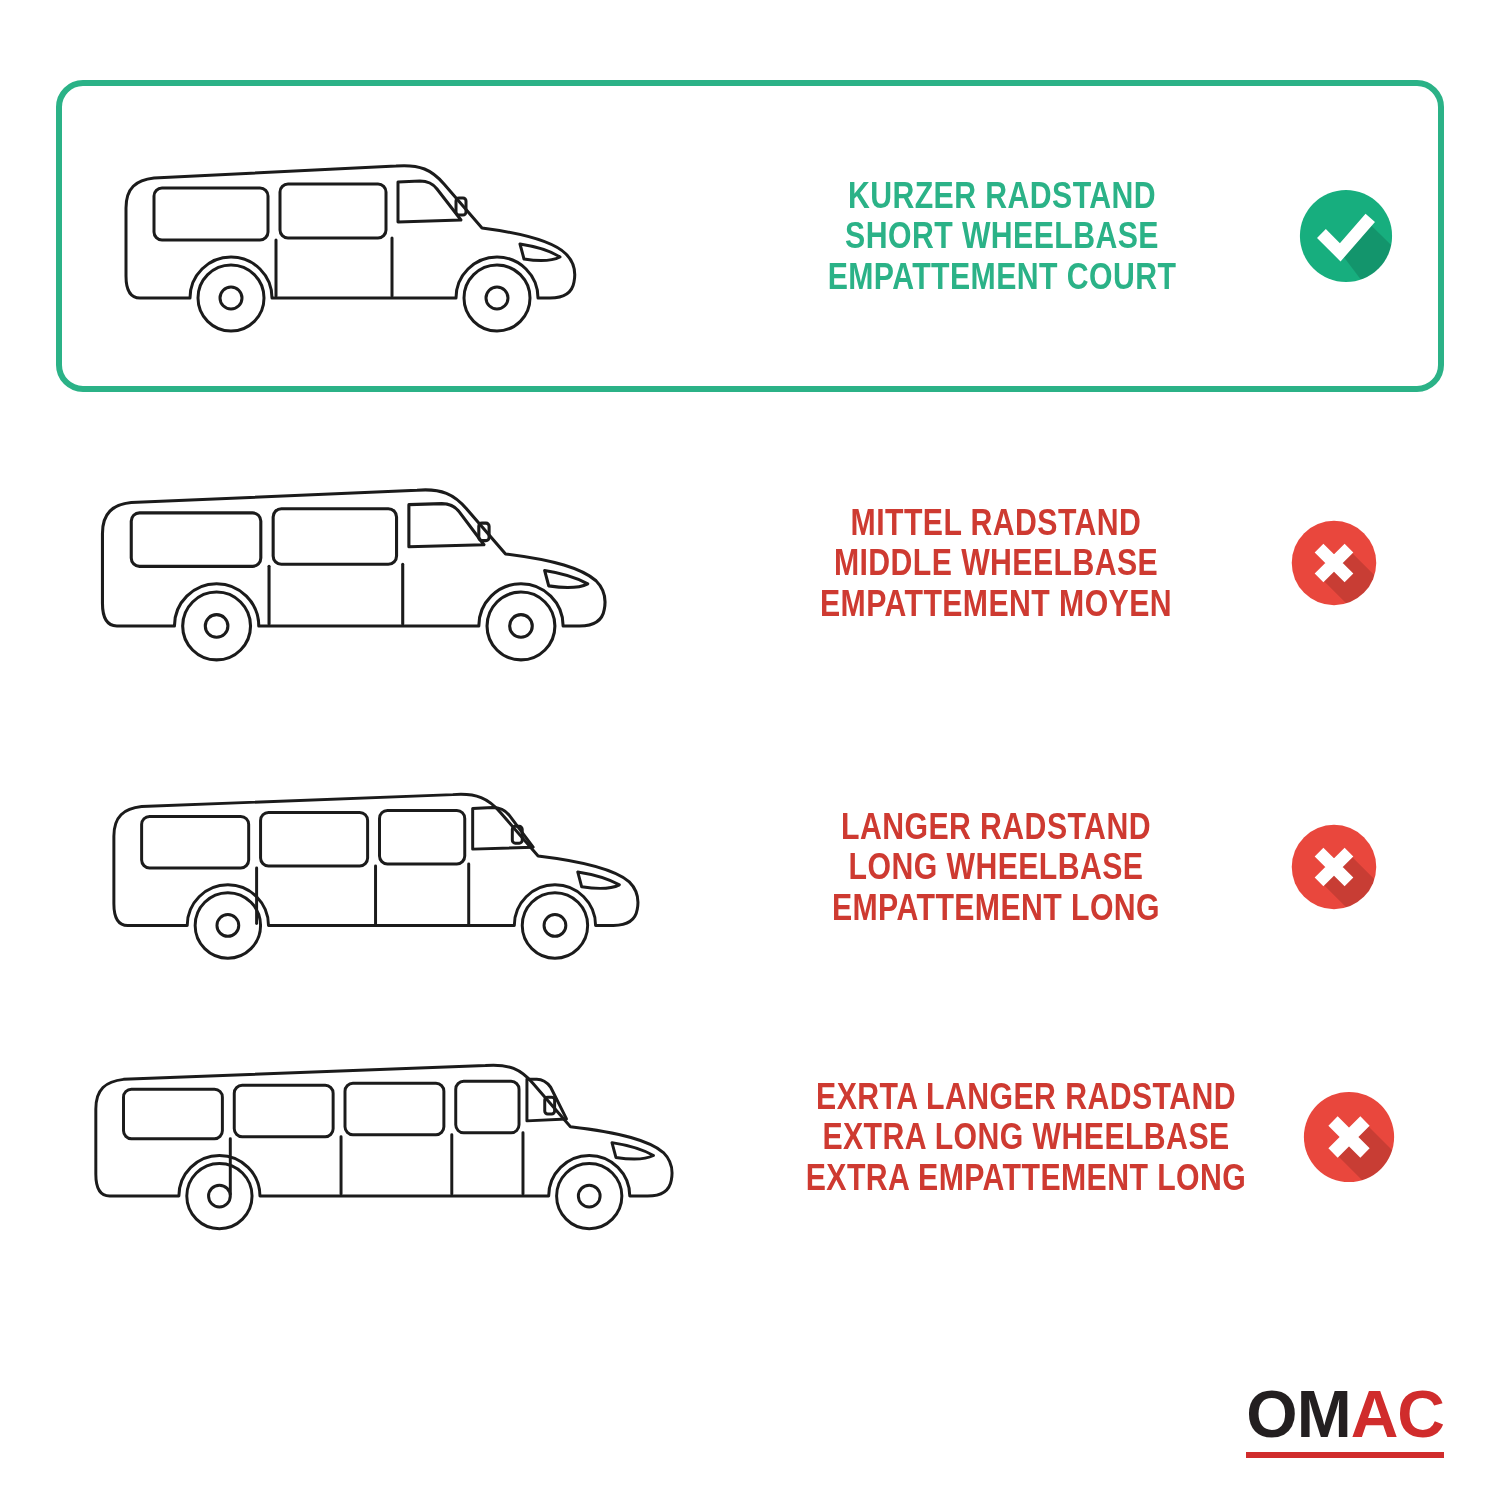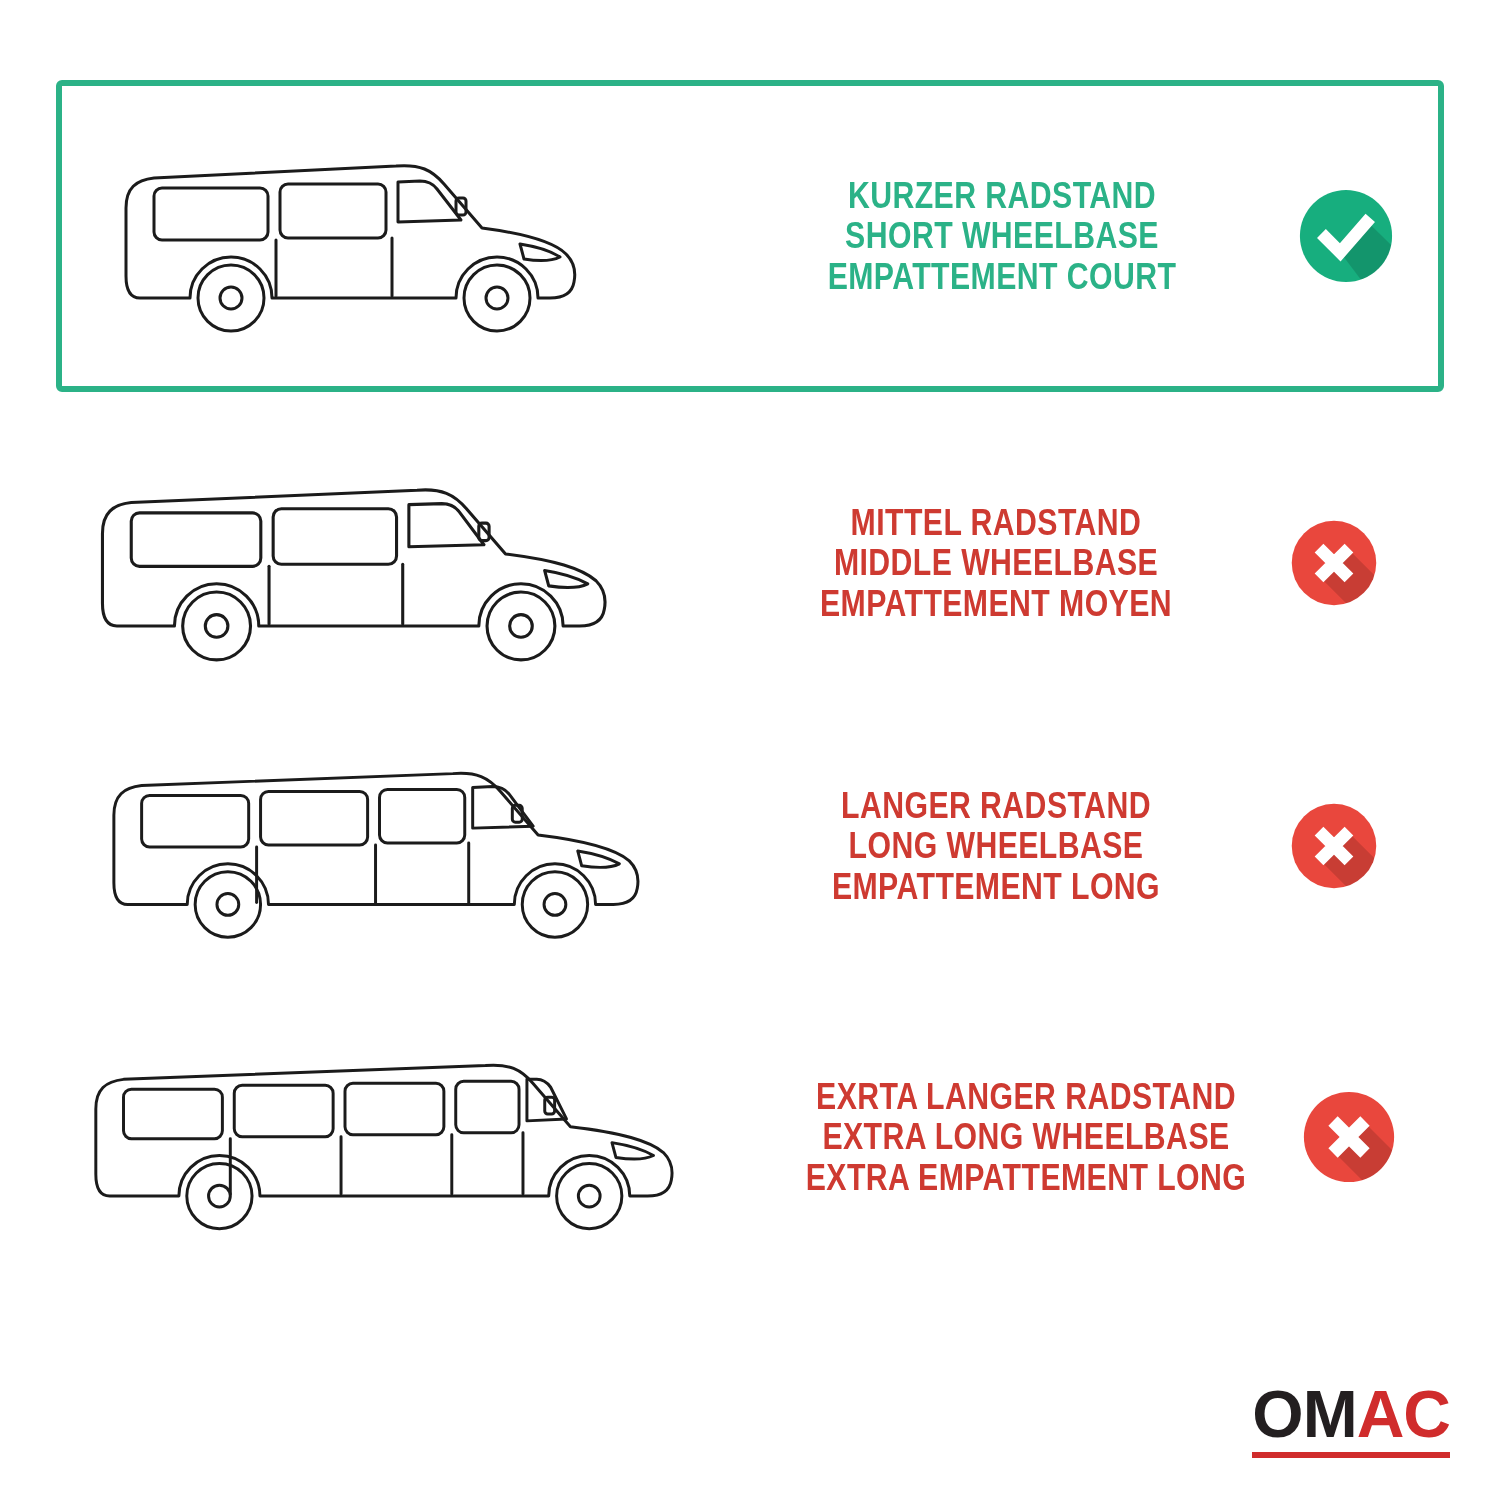--- a/index.html
+++ b/index.html
@@ -11,23 +11,23 @@
     overflow:hidden;
   }
   :root {
     --green:#2bb287;
     --green-icon:#17ae7e;
     --red:#ce3a31;
     --red-icon:#e9473d;
     --ink:#1b1b1b;
   }
   .row { position:absolute; left:56px; width:1388px; box-sizing:border-box; }
-  .row.r1 { top:80px;  height:312px; border:6px solid var(--green); border-radius:6px; }
+  .row.r1 { top:80px;  height:312px; border:6px solid var(--green); border-radius:27px; }
   .row.r2 { top:447px; height:232px; }
-  .row.r3 { top:730px; height:232px; }
+  .row.r3 { top:751px; height:232px; }
   .row.r4 { top:1016px; height:242px; }
 
   .van-wrap { position:absolute; }
   .r1 .van-wrap { left:48px;  top:38px; width:480px; }
   .r2 .van-wrap { left:30px;  top:-2px; width:545px; }
   .r3 .van-wrap { left:42px;  top:0px;  width:565px; }
   .r4 .van-wrap { left:24px;  top:6px;  width:618px; }
   .van-wrap svg { width:100%; height:auto; display:block; }
 
   .labels {
@@ -41,21 +41,21 @@
   .labels.red   { color:var(--red); }
   .labels div { white-space:nowrap; }
 
   .status { position:absolute; top:50%; transform:translateY(-50%); }
   .r1 .status { right:44px; width:96px; height:96px; }
   .r2 .status { right:66px; width:88px; height:88px; }
   .r3 .status { right:66px; width:88px; height:88px; }
   .r4 .status { right:48px; width:94px; height:94px; }
   .status svg { width:100%; height:100%; display:block; }
 
-  .logo { position:absolute; right:50px; bottom:42px; text-align:left; }
+  .logo { position:absolute; right:56px; bottom:42px; text-align:left; }
   .logo-text { font-size:66px; font-weight:bold; line-height:1; letter-spacing:-1px; }
   .logo-om { color:#231f20; }
   .logo-ac { color:#d02c2c; }
   .logo-underline { height:6px; background:#d02c2c; margin-top:5px; width:100%; }
 </style>
 </head>
 <body>
 
 <section class="row r1">
   <div class="van-wrap">

